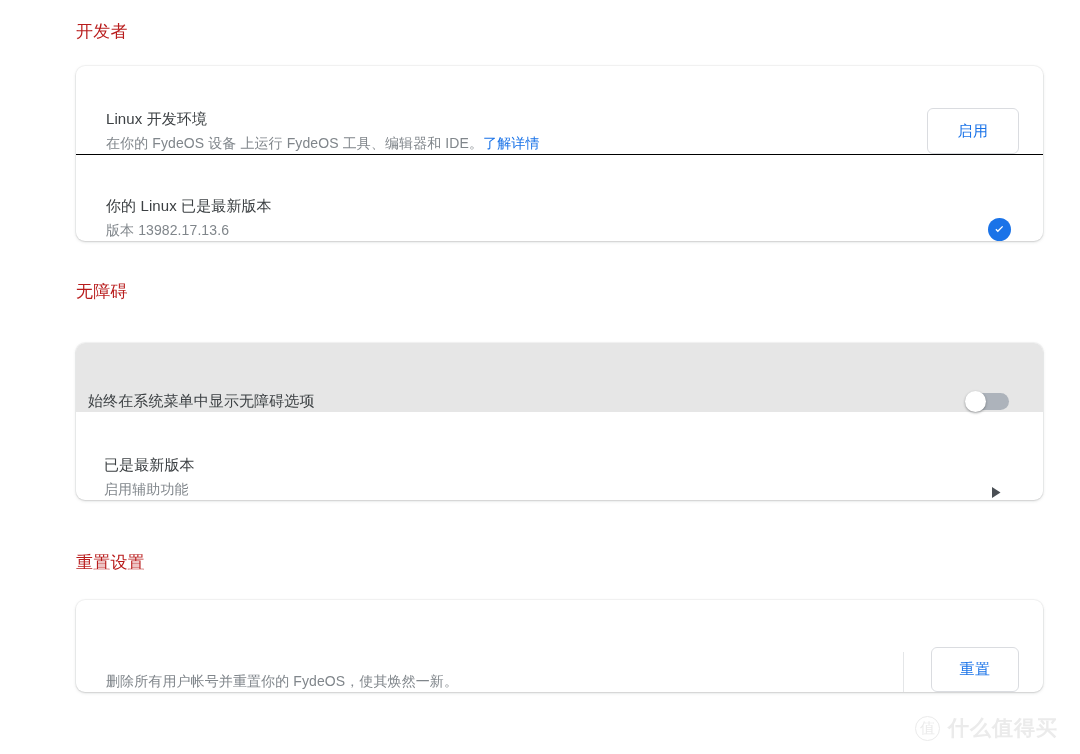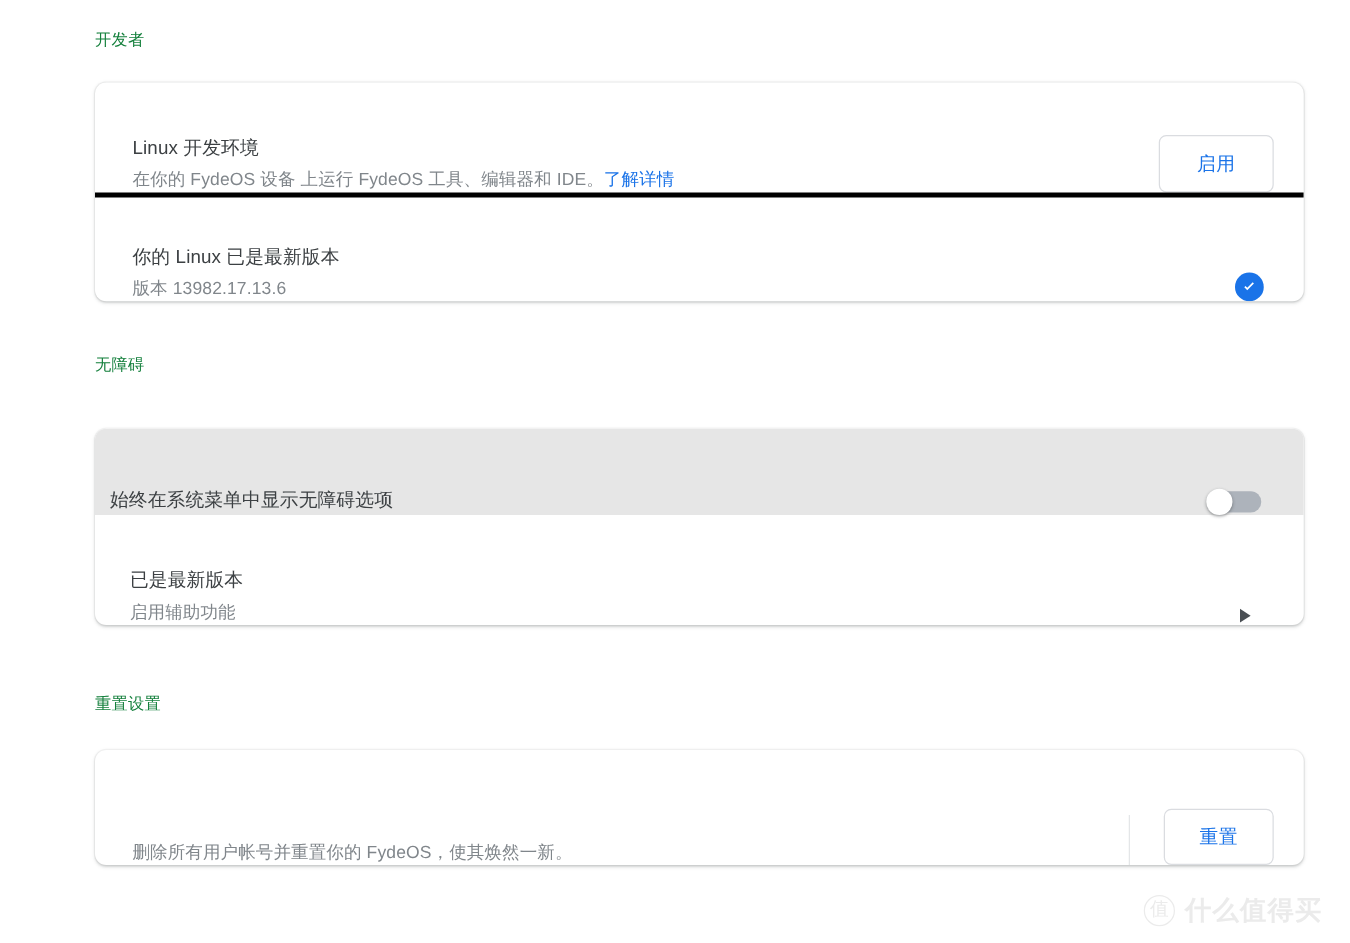--- a/index.html
+++ b/index.html
@@ -16,23 +16,23 @@
     position: relative;
     width: 1080px;
     height: 754px;
     background: #ffffff;
   }
 
   
   .section-title {
     position: absolute;
     left: 76px;
-    font-size: 13px;
+    font-size: 17px;
     line-height: 24px;
-    color: #15803d;
+    color: #b91c1c;
     letter-spacing: 0.2px;
     white-space: nowrap;
   }
   #title-developer   { top: 20px; }
   #title-a11y        { top: 280px; }
   #title-reset       { top: 551px; }
 
   
   .card {
     position: absolute;
@@ -49,21 +49,21 @@
   #card-a11y      { top: 343px; height: 157px; }
   #card-reset     { top: 600px; height: 92px; }
 
   .row {
     position: relative;
     display: flex;
     align-items: flex-end;
     width: 100%;
     padding: 0 24px 0 30px;
   }
-  .row + .row { border-top: 4px solid #000000; }
+  .row + .row { border-top: 1px solid #000000; }
 
   #row-linux-env      { height: 88px; }
   #row-linux-version  { height: 87px; }
   #row-a11y-menu      { height: 69px; background: #e6e6e6; padding-left: 12px; }
   #row-a11y-manage    { height: 88px; border-top: none; padding-left: 28px; }
   #row-powerwash      { height: 92px; }
 
   .row-text {
     flex: 1 1 auto;
     min-width: 0;

